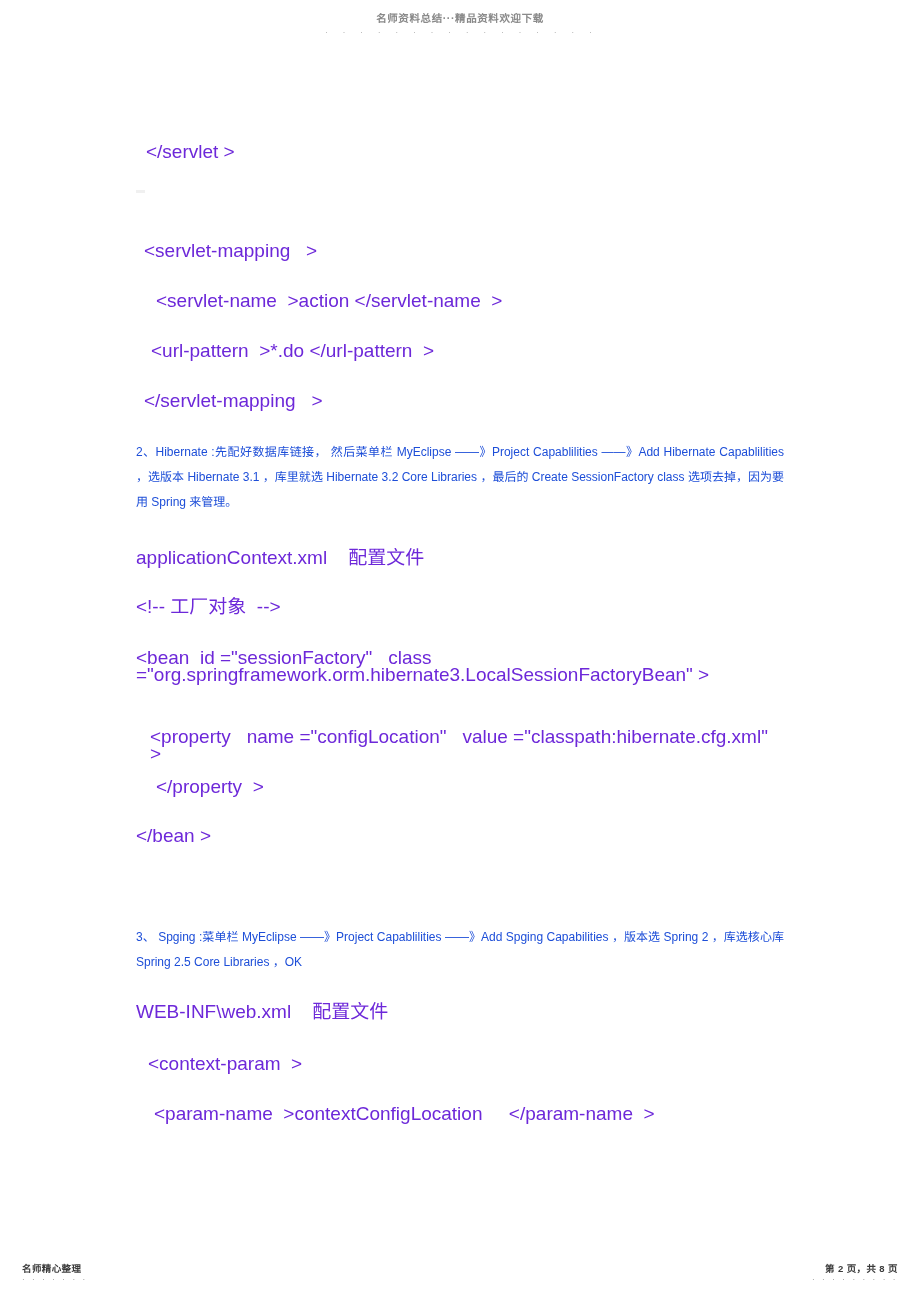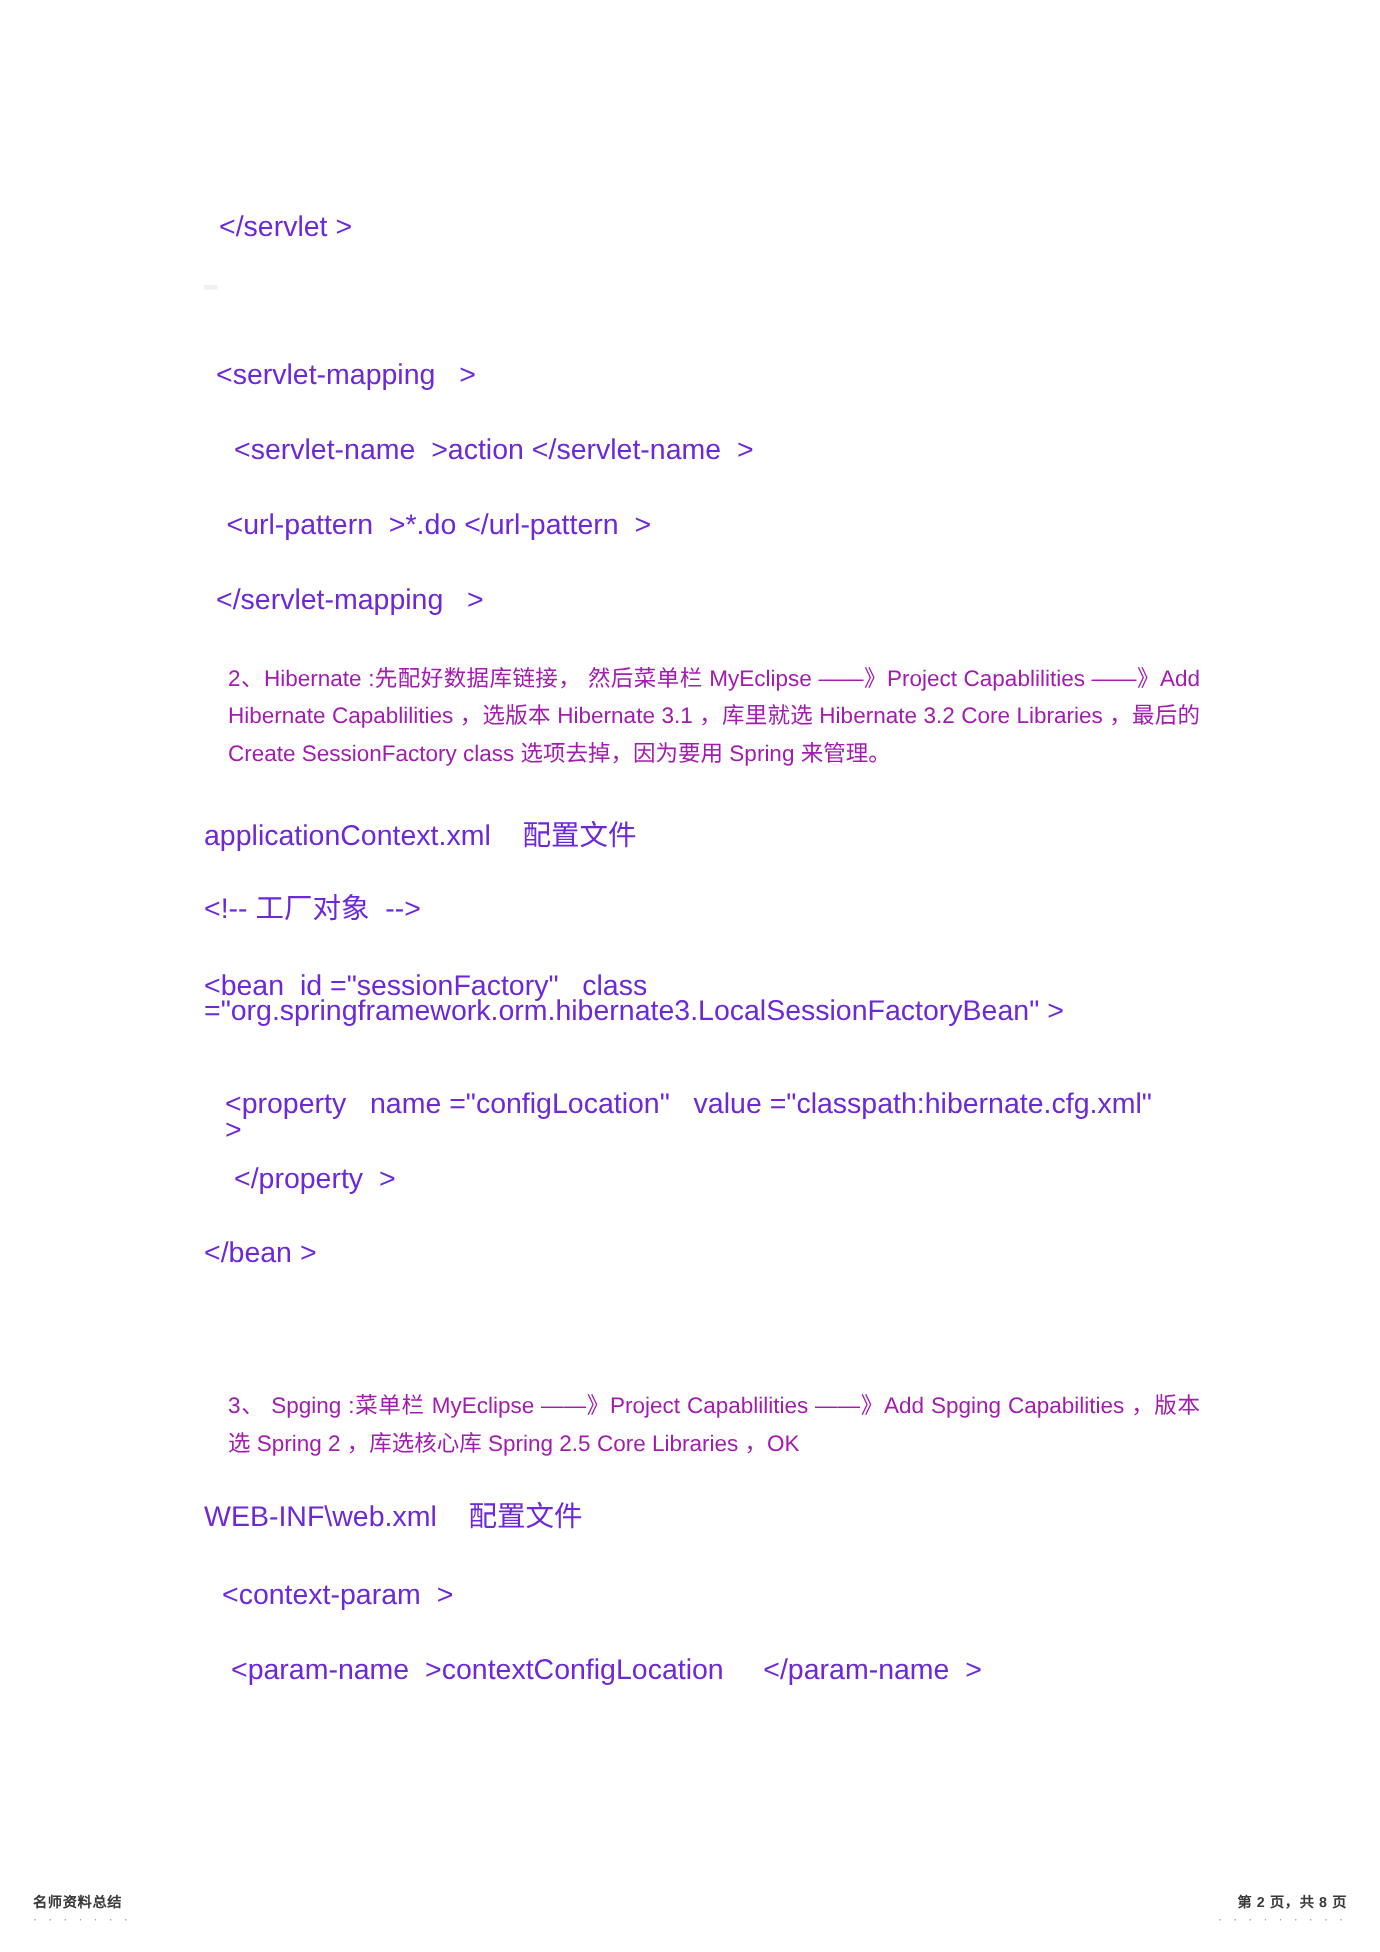--- a/index.html
+++ b/index.html
@@ -59,26 +59,25 @@
 
   
   .code {
     font-size: 19px;
     line-height: 17px;
     white-space: pre-wrap;
     color: #6d28d9;
   }
 
   .para {
-    font-size: 15px;
+    font-size: 12px;
     line-height: 25px;
-    color: #a21caf;
+    color: #1d4ed8;
     text-align: justify;
     word-break: break-word;
-    margin-left: 16px;
   }
 
   .smudge {
     position: absolute;
     left: 136px;
     top: 190px;
     width: 9px;
     height: 3px;
     background: #f0f0f0;
   }
@@ -120,20 +119,24 @@
     letter-spacing: 2.6px;
     line-height: 8px;
     white-space: pre;
   }
 </style>
 </head>
 <body>
 
 <div id="page">
 
+  <div class="doc-header">
+    <span class="hdr-text">名师资料总结···精品资料欢迎下载</span>
+    <span class="hdr-dots">·  ·  ·  ·  ·  ·  ·  ·  ·  ·  ·  ·  ·  ·  ·  ·</span>
+  </div>
 
   <div class="smudge"></div>
 
   <div class="content">
       <div class="code" style="position: absolute; top: 143px; left: 10px; width: 638px;">&lt;/servlet &gt;</div>
       <div class="code" style="position: absolute; top: 242px; left: 8px; width: 640px;">&lt;servlet-mapping   &gt;</div>
       <div class="code" style="position: absolute; top: 292px; left: 20px; width: 628px;">&lt;servlet-name  &gt;action &lt;/servlet-name  &gt;</div>
       <div class="code" style="position: absolute; top: 342px; left: 15px; width: 633px;">&lt;url-pattern  &gt;*.do &lt;/url-pattern  &gt;</div>
       <div class="code" style="position: absolute; top: 392px; left: 8px; width: 640px;">&lt;/servlet-mapping   &gt;</div>
       <div class="para" style="position: absolute; top: 440px; left: 0px; width: 648px;">2、Hibernate  :先配好数据库链接，  然后菜单栏  MyEclipse ——》Project Capablilities     ——》Add Hibernate Capablilities    ，选版本  Hibernate 3.1    ，库里就选  Hibernate 3.2 Core Libraries     ，最后的 Create SessionFactory class       选项去掉，因为要用   Spring  来管理。</div>
@@ -144,21 +147,21 @@
       <div class="code" style="position: absolute; top: 778px; left: 20px; width: 628px;">&lt;/property  &gt;</div>
       <div class="code" style="position: absolute; top: 827px; left: 0px; width: 648px;">&lt;/bean &gt;</div>
       <div class="para" style="position: absolute; top: 925px; left: 0px; width: 648px;">3、 Spging  :菜单栏  MyEclipse ——》Project Capablilities     ——》Add Spging Capabilities     ，版本选  Spring 2   ，库选核心库   Spring 2.5 Core Libraries      ，OK</div>
       <div class="code" style="position: absolute; top: 1003px; left: 0px; width: 648px;">WEB-INF\web.xml    配置文件</div>
       <div class="code" style="position: absolute; top: 1055px; left: 12px; width: 648px;">&lt;context-param  &gt;</div>
       <div class="code" style="position: absolute; top: 1105px; left: 18px; width: 630px;">&lt;param-name  &gt;contextConfigLocation     &lt;/param-name  &gt;</div>
     </div>
 
   <div class="doc-footer">
     <div class="f-left">
-      <span class="f-text">名师资料总结</span>
+      <span class="f-text">名师精心整理</span>
       <span class="f-dots">· · · · · · ·</span>
     </div>
     <div class="f-right">
       <span class="f-text">第 2 页，共 8 页</span>
       <span class="f-dots">· · · · · · · · ·</span>
     </div>
   </div>
 
 </div>
 

